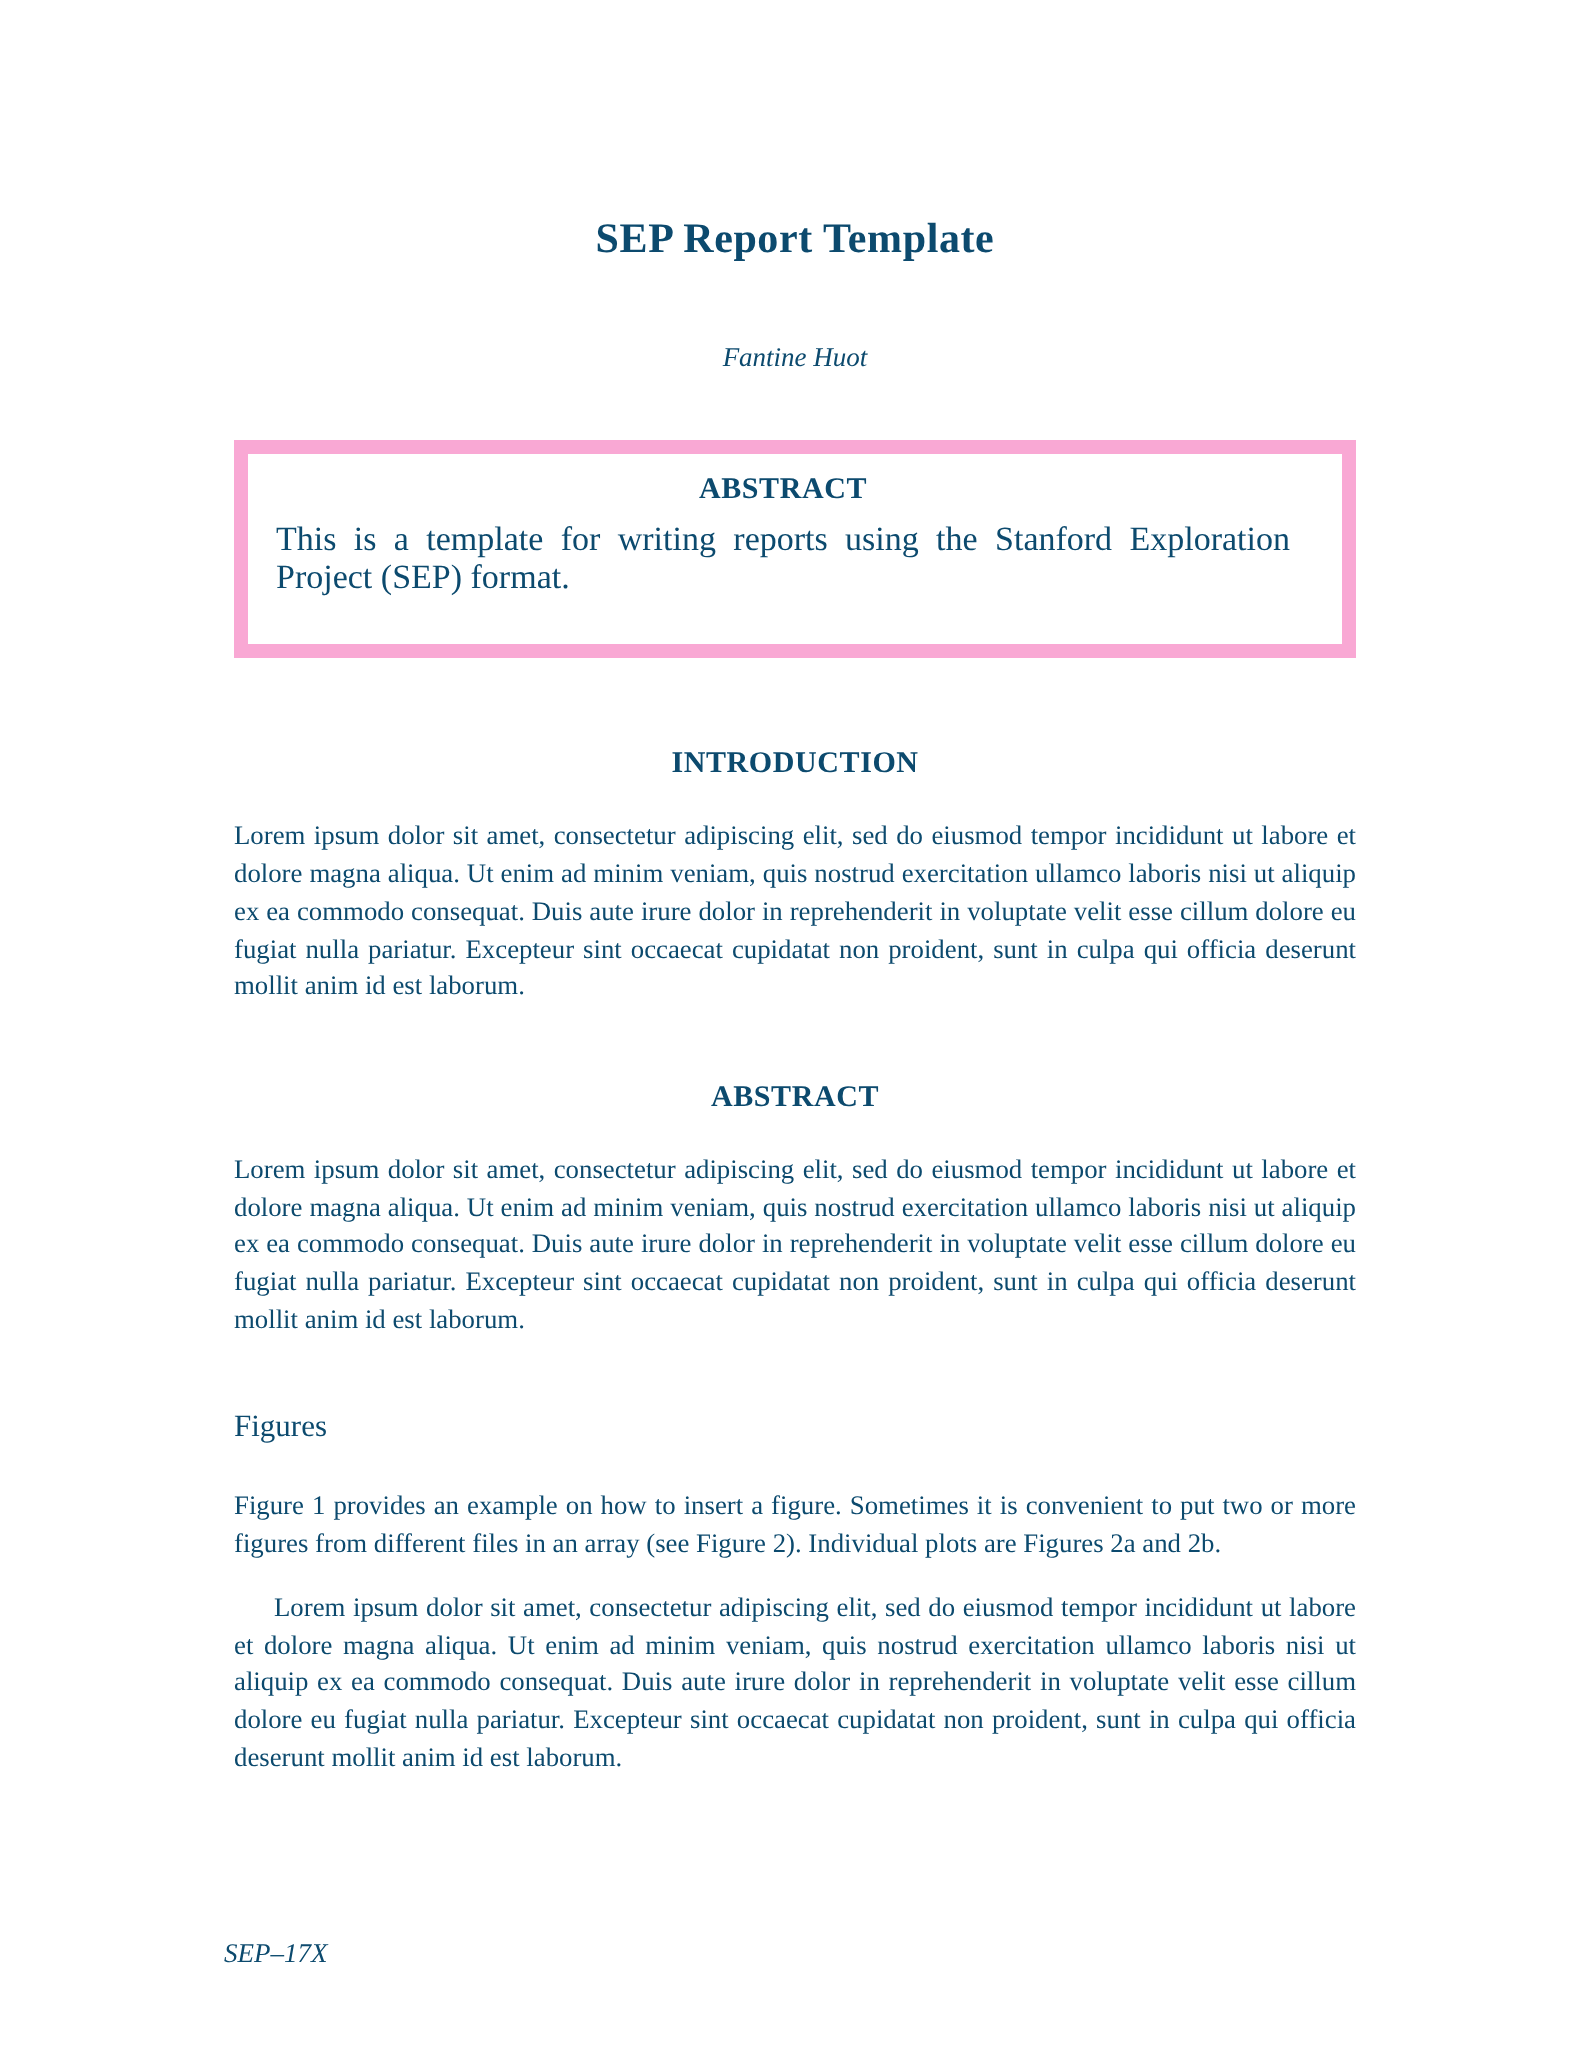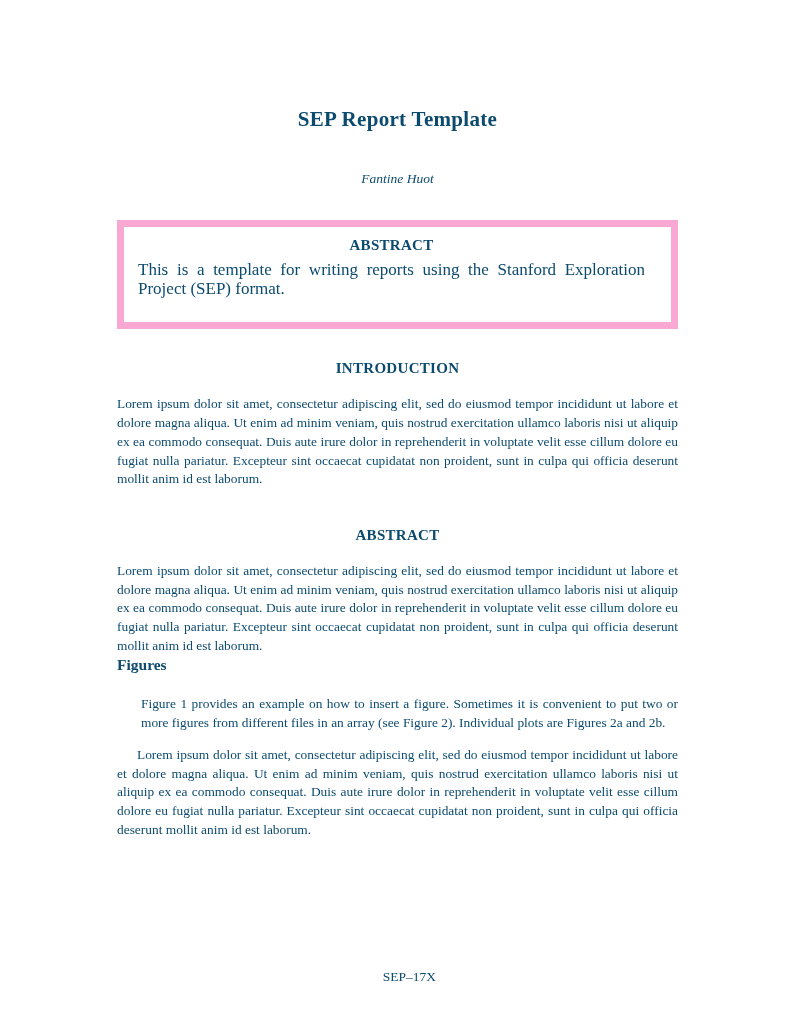--- a/index.html
+++ b/index.html
@@ -52,46 +52,48 @@
     line-height: 18.7px;
     text-align: justify;
   }
   .section-heading {
     font-size: 15px;
     line-height: 19px;
     font-weight: bold;
     text-align: center;
     letter-spacing: 0.3px;
   }
-  .section-heading.intro { margin-top: 30px; }
+  .section-heading.intro { margin-top: 44px; }
   .section-heading.examples { margin-top: 37px; }
   .subsection-heading {
+    margin-top: 35px;
     font-size: 15.5px;
     line-height: 19px;
-    font-weight: bold;
+    font-weight: normal;
     text-align: left;
   }
   .para {
     font-size: 13.4px;
     line-height: 18.7px;
     text-align: justify;
     font-family: Liberation Serif, serif;
   }
   .para.after-section { margin-top: 17px; }
-  .para.after-subsection { margin-top: 21px; margin-left: 24px; }
+  .para.after-subsection { margin-top: 21px; }
   .para.follow { margin-top: 13px; }
   .para.indented { text-indent: 20px; }
   .doc-footer {
     position: absolute;
-    left: 129px;
+    left: 112px;
     width: 561px;
     top: 968px;
     font-size: 13.5px;
     line-height: 17px;
-    text-align: center;
+    font-style: italic;
+    text-align: left;
   }
 </style>
 </head>
 <body>
 
 <div class="page">
   <div class="content">
 
     <h1 class="doc-title">SEP Report Template</h1>
 

